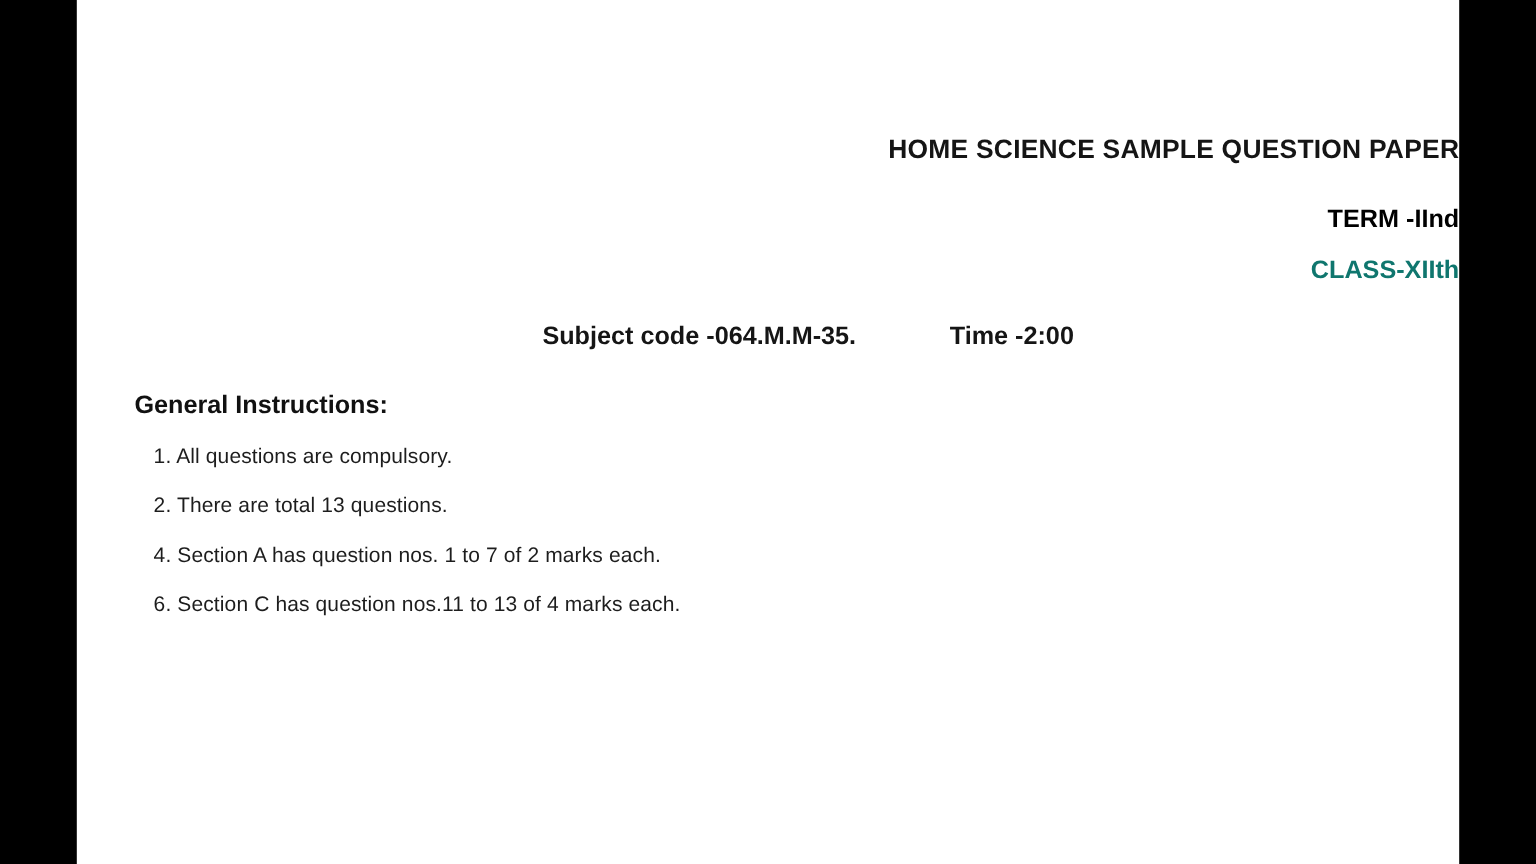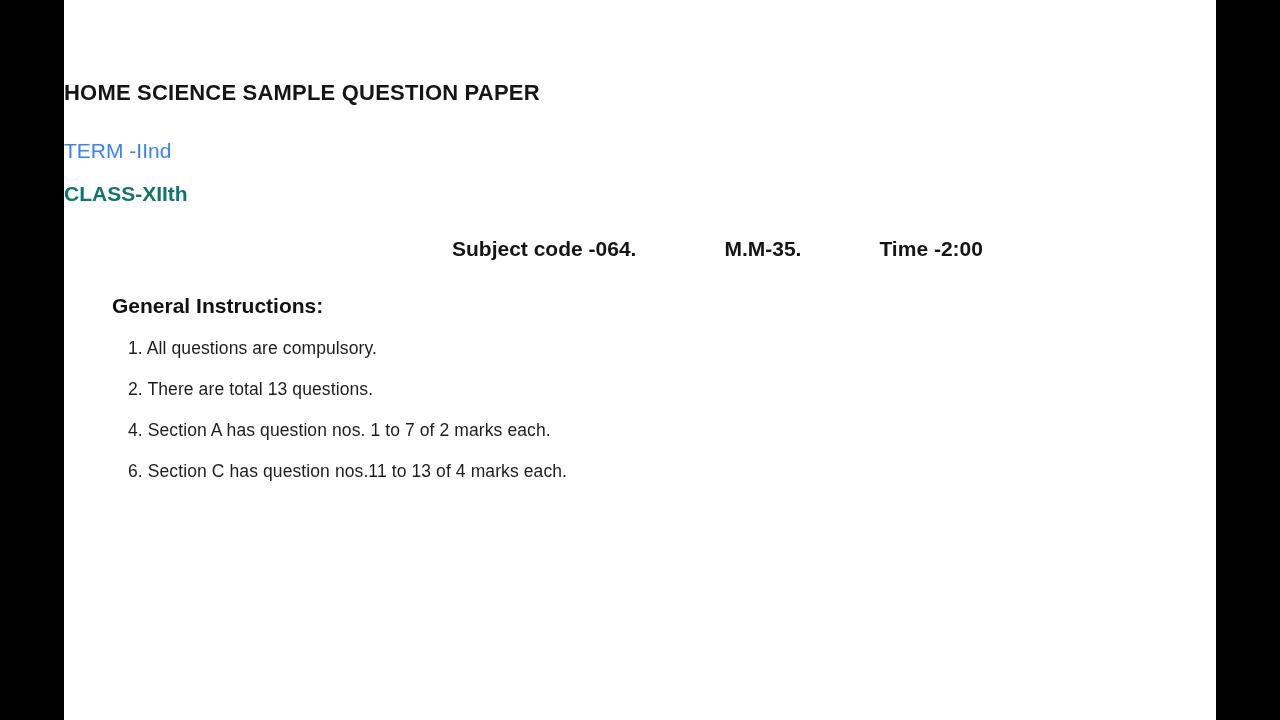--- a/index.html
+++ b/index.html
@@ -29,54 +29,54 @@
   }
   .doc {
     position: absolute;
     left: 0;
     top: 0;
     width: 1152px;
     height: 720px;
     color: #1b1b1b;
   }
   .title-block {
-    text-align: left;
-    padding-top: 80px;
+    text-align: right;
+    padding-top: 112px;
   }
   .line-title {
     font-size: 22px;
     font-weight: 600;
     letter-spacing: 0.2px;
     line-height: 1.2;
     color: #151515;
   }
   .line-term {
     margin-top: 33px;
     font-size: 21px;
-    font-weight: 400;
-    color: #3b82f6;
+    font-weight: 700;
+    color: #000000;
   }
   .line-class {
     margin-top: 19px;
     font-size: 21px;
     font-weight: 600;
     color: #0f766e;
   }
   .meta-row {
     margin-top: 31px;
     display: flex;
     justify-content: flex-start;
     padding-left: 388px;
     align-items: flex-start;
     font-size: 21px;
     font-weight: 600;
     color: #151515;
   }
   .meta-subject { }
-  .meta-marks { margin-left: 88px; }
+  .meta-marks { }
   .meta-time { margin-left: 78px; }
 
   .instructions-heading {
     margin-top: 33px;
     padding-left: 48px;
     font-size: 21px;
     font-weight: 700;
     color: #111111;
   }
   .instructions-list {

